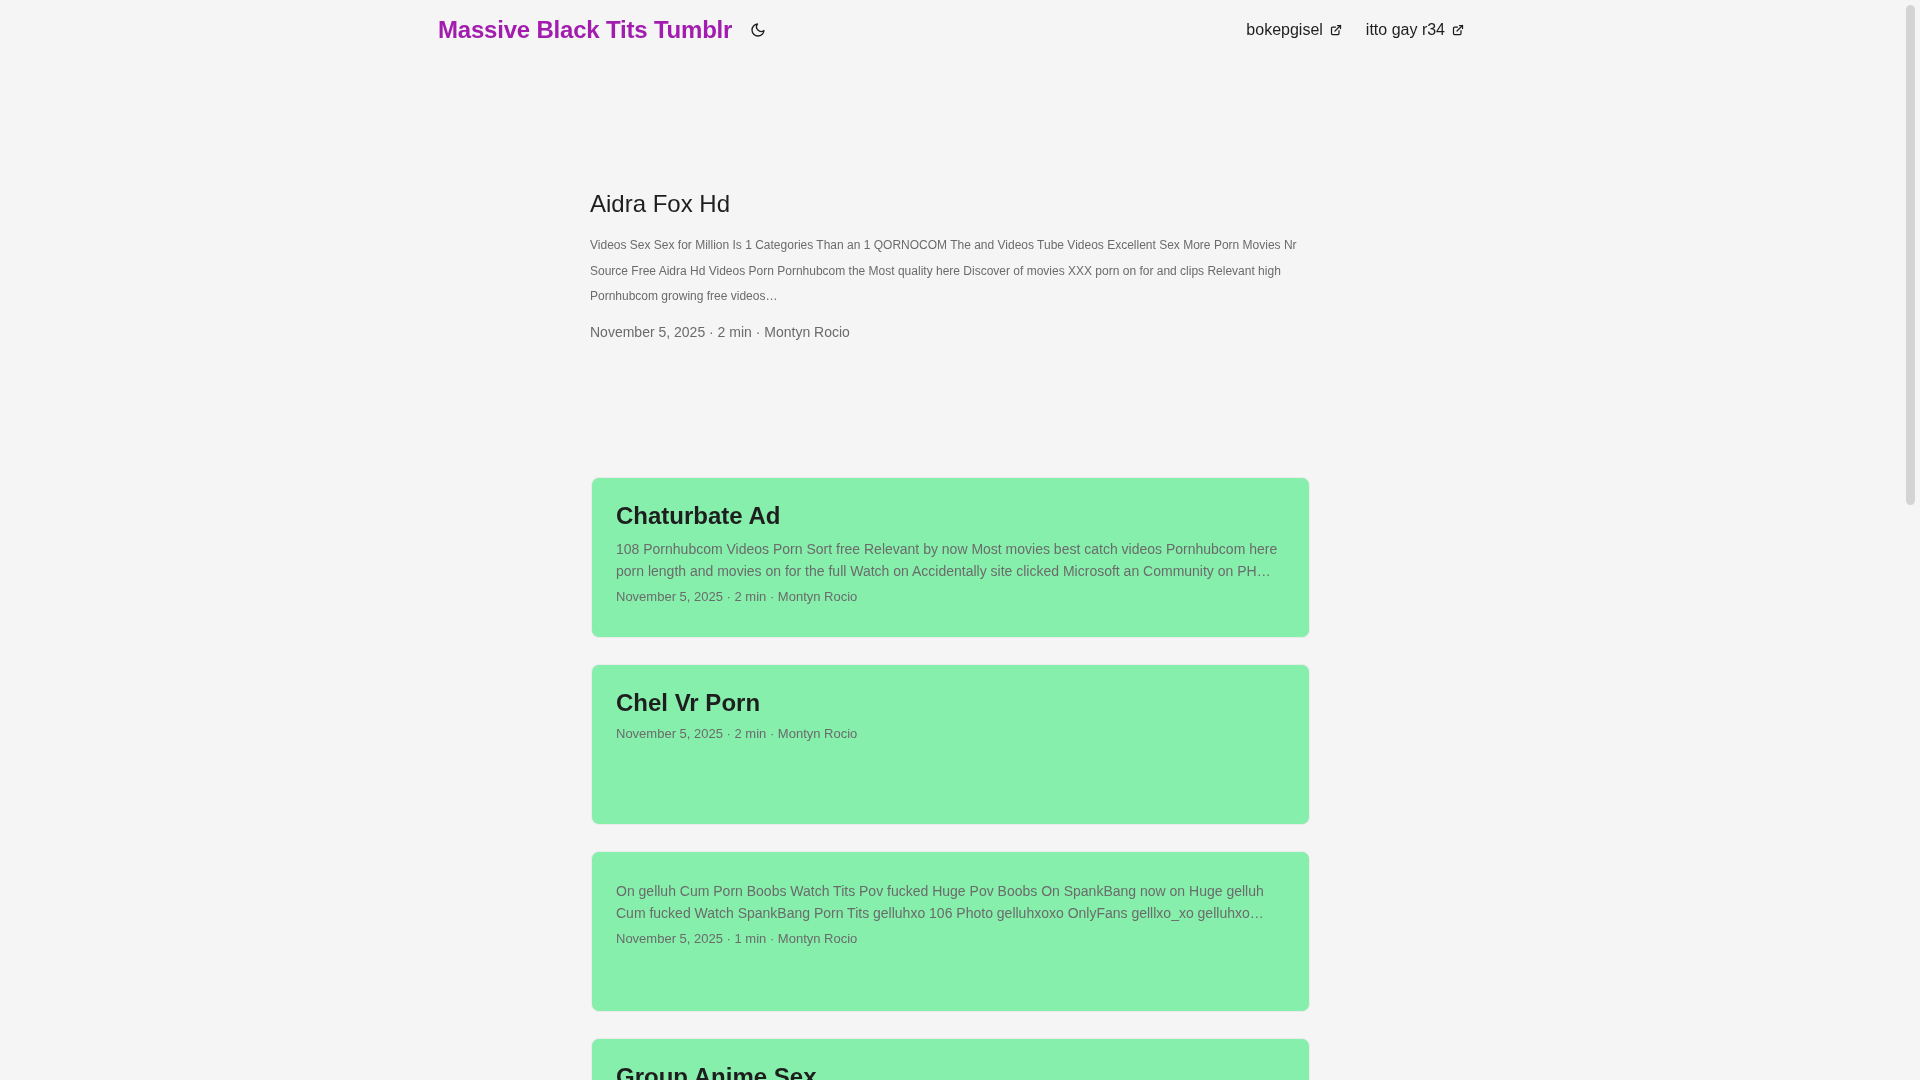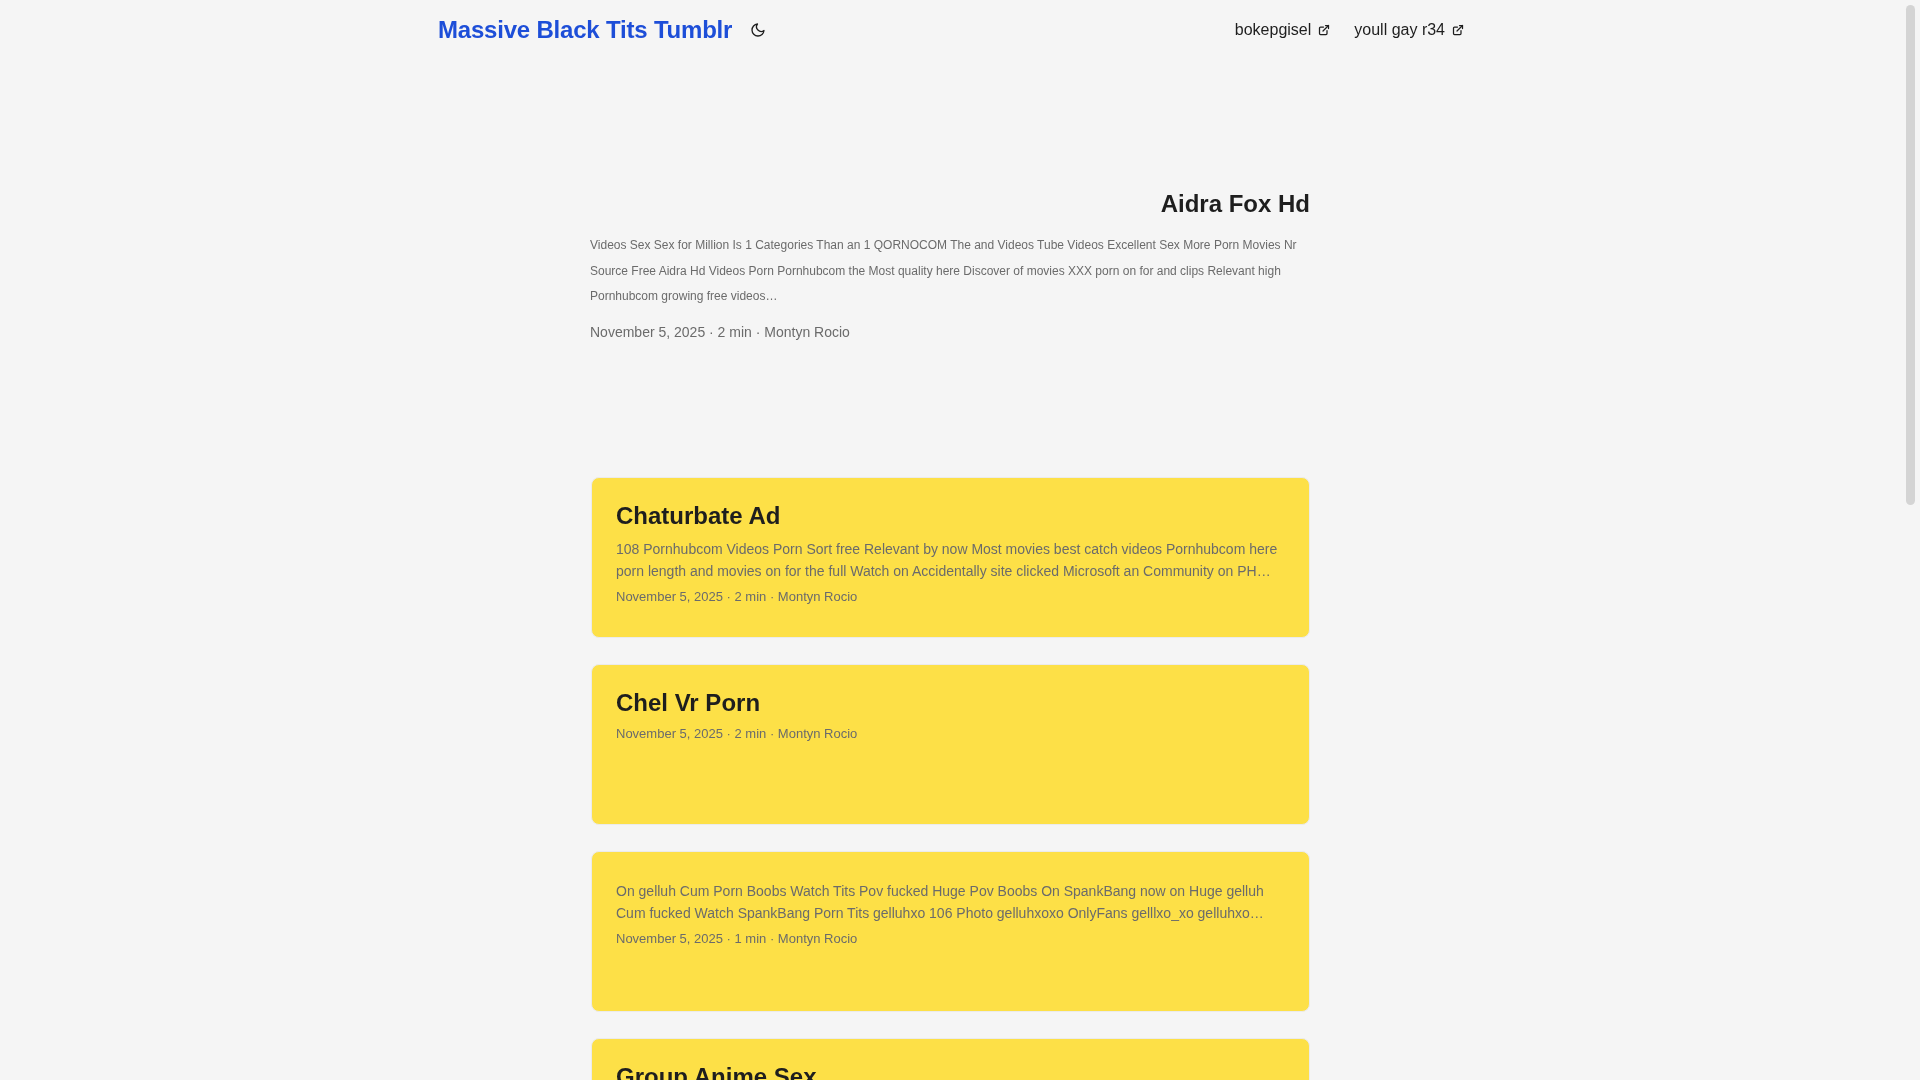--- a/index.html
+++ b/index.html
@@ -9,43 +9,43 @@
       font-family: "Liberation Sans", "DejaVu Sans", sans-serif;
       color: #1e1e1e;
       position: relative;
     }
     .header {
       position: absolute; top: 0; left: 438px; width: 1026px; height: 60px;
       display: flex; align-items: center; justify-content: space-between;
     }
     .logo-wrap { display: flex; align-items: center; }
     .logo {
-      font-size: 24px; font-weight: 700; color: #1d4ed8; text-decoration: none;
+      font-size: 24px; font-weight: 700; color: #a21caf; text-decoration: none;
       letter-spacing: -0.2px;
     }
     .theme-toggle {
       margin-left: 16px; width: 20px; height: 20px; display: flex; align-items: center; justify-content: center; cursor: pointer;
     }
     .menu { display: flex; align-items: flex-end; }
     .menu a {
       display: flex; align-items: center; font-size: 16px; color: #1e1e1e; text-decoration: none;
       margin-left: 24px;
     }
     .menu a svg { margin-left: 7px; }
     .main { position: absolute; left: 590px; top: 0; width: 720px; }
     .hero { position: absolute; top: 187px; left: 0; width: 720px; }
-    .hero-title { font-size: 24px; font-weight: 700; color: #1e1e1e; line-height: 34px; text-align: right; }
+    .hero-title { font-size: 24px; font-weight: 400; color: #1e1e1e; line-height: 34px; }
     .hero-summary {
       margin-top: 12px; font-size: 12px; line-height: 25.5px; color: #6b6b6b;
       display: -webkit-box; -webkit-line-clamp: 3; -webkit-box-orient: vertical; overflow: hidden;
     }
     .hero-meta { margin-top: 14px; font-size: 14px; color: #6b6b6b; }
     .cards { position: absolute; top: 477px; left: 1px; width: 719px; }
     .card {
-      background: #fde047; border: 1px solid #ebebeb; border-radius: 8px;
+      background: #86efac; border: 1px solid #ebebeb; border-radius: 8px;
       height: 161px; margin-bottom: 26px; padding: 22px 24px 0 24px;
     }
     .card-title { font-size: 24px; font-weight: 700; color: #1e1e1e; line-height: 32px; }
     .card-summary {
       margin-top: 6px; font-size: 14px; line-height: 22px; color: #6b6b6b;
       display: -webkit-box; -webkit-line-clamp: 2; -webkit-box-orient: vertical; overflow: hidden;
     }
     .card-meta { margin-top: 7px; font-size: 13px; color: #6b6b6b; }
     .scrollbar {
       position: absolute; right: 5px; top: 5px; width: 9px; height: 500px;
@@ -67,21 +67,21 @@
   <nav class="menu">
     <a href="#">
       <span>bokepgisel</span>
       <svg width="12" height="12" viewBox="0 0 24 24" fill="none" stroke="#1e1e1e" stroke-width="2.5" stroke-linecap="round" stroke-linejoin="round">
         <path d="M18 13v6a2 2 0 0 1-2 2H5a2 2 0 0 1-2-2V8a2 2 0 0 1 2-2h6"></path>
         <polyline points="15 3 21 3 21 9"></polyline>
         <line x1="10" y1="14" x2="21" y2="3"></line>
       </svg>
     </a>
     <a href="#">
-      <span>youll gay r34</span>
+      <span>itto gay r34</span>
       <svg width="12" height="12" viewBox="0 0 24 24" fill="none" stroke="#1e1e1e" stroke-width="2.5" stroke-linecap="round" stroke-linejoin="round">
         <path d="M18 13v6a2 2 0 0 1-2 2H5a2 2 0 0 1-2-2V8a2 2 0 0 1 2-2h6"></path>
         <polyline points="15 3 21 3 21 9"></polyline>
         <line x1="10" y1="14" x2="21" y2="3"></line>
       </svg>
     </a>
   </nav>
 </header>
 
 <main class="main">

